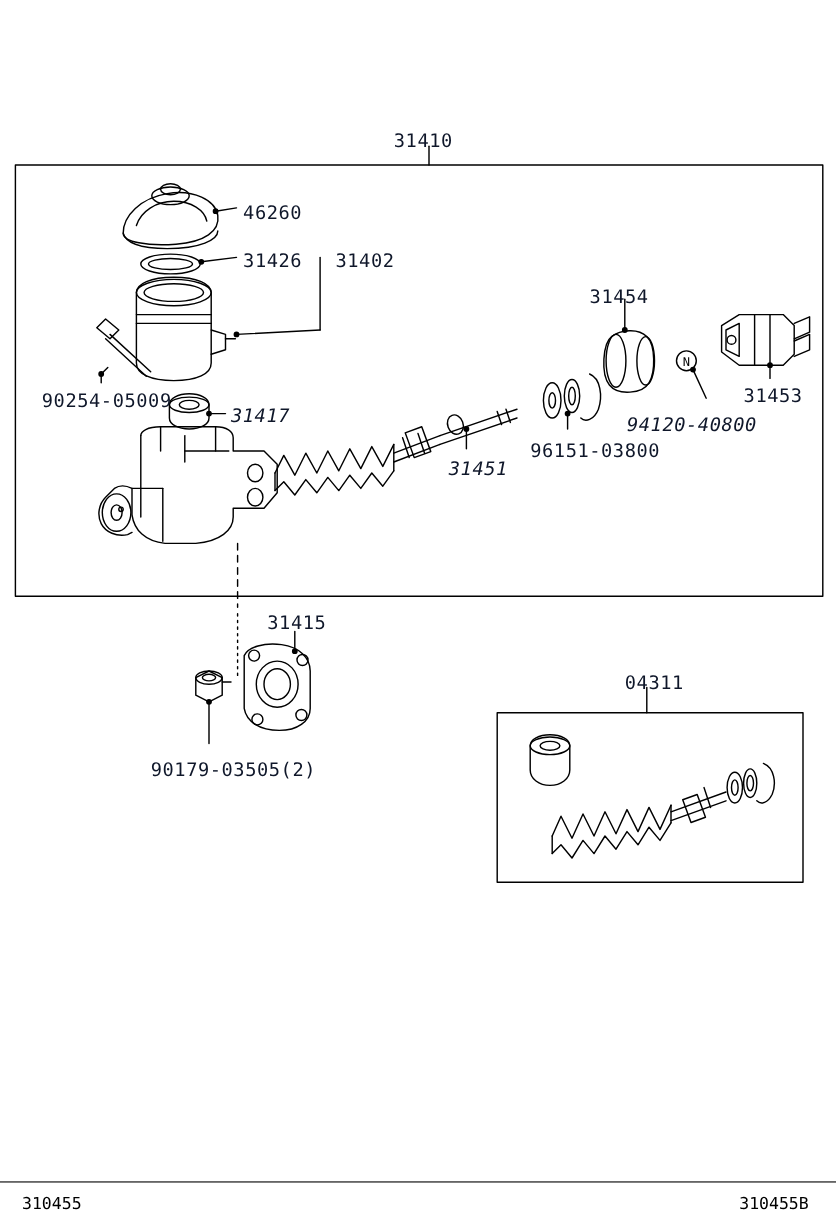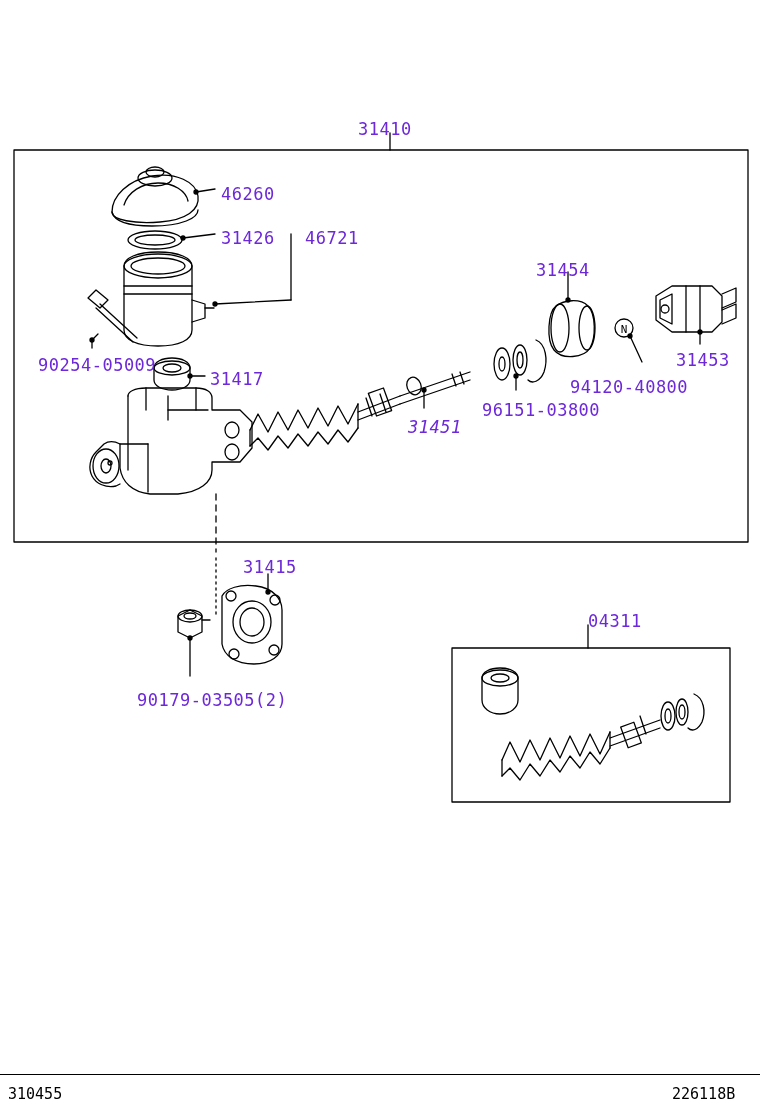--- a/index.html
+++ b/index.html
@@ -25,21 +25,21 @@
     position: absolute;
     left: 0; top: 0;
     width: 760px;
     height: 1112px;
   }
   .lbl {
     position: absolute;
     font-family: "DejaVu Sans Mono", monospace;
     font-size: 17px;
     letter-spacing: 0.5px;
-    color: #6d28d9;
+    color: #0f172a;
     white-space: nowrap;
   }
   .footer-lbl {
     position: absolute;
     font-family: "DejaVu Sans Mono", monospace;
     font-size: 15px;
     color: #000;
     white-space: nowrap;
   }
   .hr-bottom {
@@ -207,29 +207,29 @@
       <ellipse cx="668" cy="716" rx="3" ry="7"></ellipse>
       <ellipse cx="682" cy="712" rx="6" ry="13"></ellipse>
       <ellipse cx="682" cy="712" rx="3" ry="7"></ellipse>
       <path d="M694 694 C704 698 706 712 702 722 C698 730 692 732 688 728"></path>
     </g>
   </svg>
 
   <div class="lbl" style="left:358px; top:119px;">31410</div>
   <div class="lbl" style="left:221px; top:184px;">46260</div>
   <div class="lbl" style="left:221px; top:228px;text-align:right;">31426</div>
-  <div class="lbl" style="left:305px; top:228px;">46721</div>
+  <div class="lbl" style="left:305px; top:228px;">31402</div>
   <div class="lbl" style="left:38px; top:355px;text-align:right;">90254-05009</div>
-  <div class="lbl" style="left:210px; top:369px;">31417</div>
+  <div class="lbl" style="left:210px; top:369px;font-style:italic;">31417</div>
   <div class="lbl" style="left:536px; top:260px;">31454</div>
   <div class="lbl" style="left:676px; top:350px;">31453</div>
-  <div class="lbl" style="left:570px; top:377px;">94120-40800</div>
+  <div class="lbl" style="left:570px; top:377px;font-style:italic;">94120-40800</div>
   <div class="lbl" style="left:482px; top:400px;">96151-03800</div>
   <div class="lbl" style="left:408px; top:417px;font-style:italic;">31451</div>
   <div class="lbl" style="left:243px; top:557px;">31415</div>
   <div class="lbl" style="left:137px; top:690px;">90179-03505(2)</div>
-  <div class="lbl" style="left:588px; top:611px;text-align:center;">04311</div>
+  <div class="lbl" style="left:568px; top:611px;text-align:center;">04311</div>
 
   <div class="hr-bottom"></div>
-  <div class="footer-lbl" style="left:8px; top:1085px;">310455</div>
-  <div class="footer-lbl" style="left:672px; top:1085px;">226118B</div>
+  <div class="footer-lbl" style="left:20px; top:1085px;">310455</div>
+  <div class="footer-lbl" style="left:672px; top:1085px;">310455B</div>
 
 </div>
 
 </body></html>

